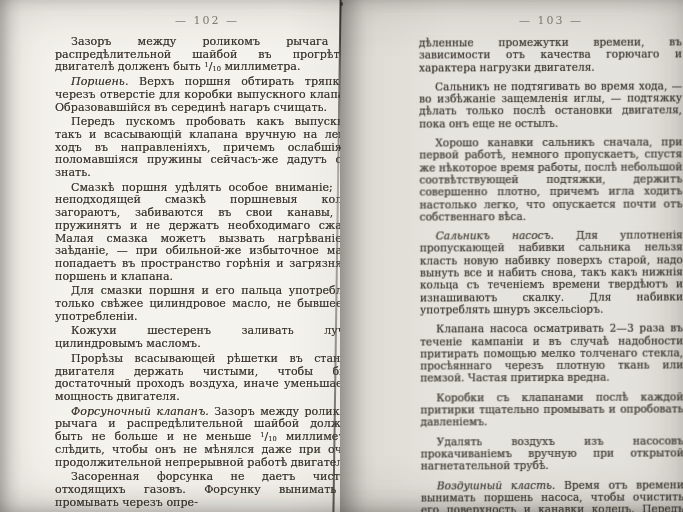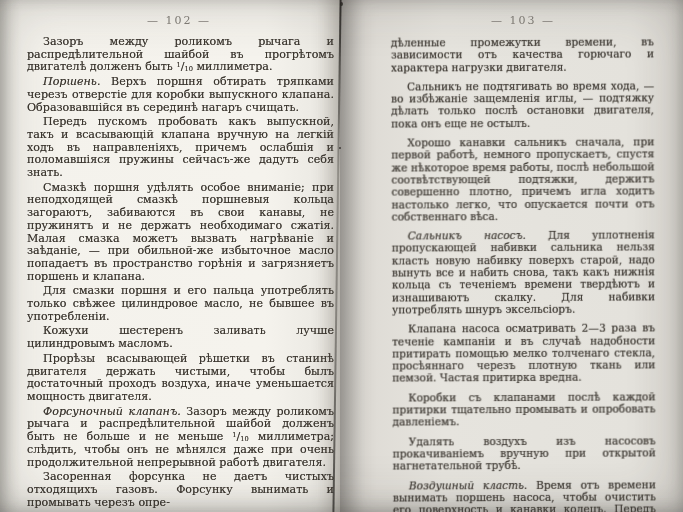--- a/index.html
+++ b/index.html
@@ -3,21 +3,21 @@
 <meta charset="utf-8">
 <style>
   html,body{margin:0;padding:0;background:#8f8e8a;}
   .photo{
     position:relative;
     width:683px;height:512px;
     overflow:hidden;
     background:#b9b8b4;
     font-family:"DejaVu Serif","Liberation Serif",serif;
   }
-  .page{position:absolute;top:0;height:512px;overflow:hidden;}
+  .page{position:absolute;top:0;height:512px;overflow:hidden;padding-left:28px;}
   .page-left{
     left:0;width:340px;
     background:linear-gradient(90deg,#e7e5df 0%,#f4f2ec 6%,#f5f3ed 78%,#eceae4 93%,#ddd9d2 100%);
     box-shadow:inset 14px 0 16px -10px rgba(60,58,54,.30), inset -18px 0 22px -12px rgba(60,58,54,.30);
   }
   .page-right{
     left:340px;width:343px;
     background:linear-gradient(90deg,#cfccc6 0%,#dedbd5 7%,#e6e4de 30%,#e4e2dc 85%,#dcd9d3 100%);
     box-shadow:inset 22px 0 26px -14px rgba(40,38,35,.45), inset -10px 0 16px -9px rgba(60,58,54,.22);
   }

